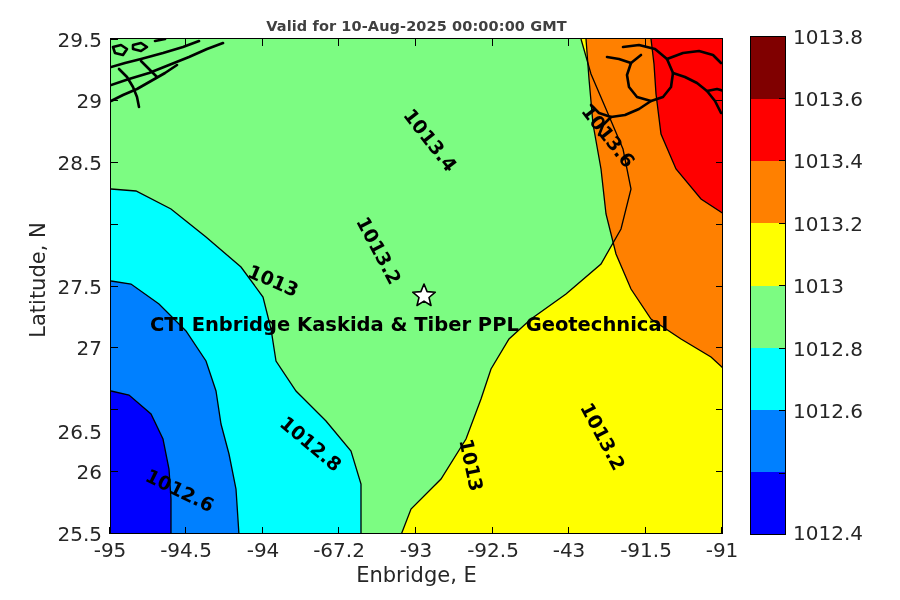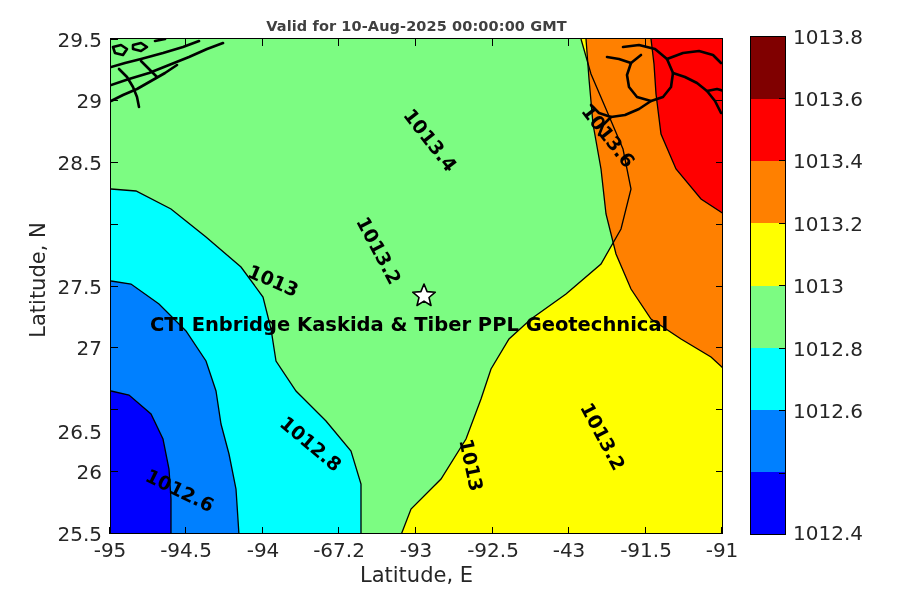--- a/index.html
+++ b/index.html
@@ -191,21 +191,21 @@
 
   <div class="ytick-label" style="left:6px;top:534px;width:96px;">25.5</div>
   <div class="ytick-label" style="left:6px;top:472px;width:96px;">26</div>
   <div class="ytick-label" style="left:6px;top:410px;width:96px;margin-top:22px;">26.5</div>
   <div class="ytick-label" style="left:6px;top:348px;width:96px;">27</div>
   <div class="ytick-label" style="left:6px;top:287px;width:96px;">27.5</div>
   <div class="ytick-label" style="left:6px;top:163px;width:96px;text-align:right;">28.5</div>
   <div class="ytick-label" style="left:6px;top:101px;width:96px;">29</div>
   <div class="ytick-label" style="left:6px;top:40px;width:96px;">29.5</div>
 
-  <div class="axis-title-x">Latitude, E</div>
+  <div class="axis-title-x">Enbridge, E</div>
   <div class="axis-title-y">Latitude, N</div>
 
   <div class="clabel" style="left:408px;top:100px;transform:rotate(52deg);">1013.4</div>
   <div class="clabel" style="left:586px;top:96px;transform:rotate(52deg);">1013.6</div>
   <div class="clabel" style="left:362px;top:207px;transform:rotate(62deg);">1013.2</div>
   <div class="clabel" style="left:249px;top:259px;transform:rotate(23deg);">1013</div>
   <div class="clabel" style="left:586px;top:393px;transform:rotate(62deg);">1013.2</div>
   <div class="clabel" style="left:466px;top:428px;transform:rotate(78deg);">1013</div>
   <div class="clabel" style="left:283px;top:409px;transform:rotate(40deg);">1012.8</div>
   <div class="clabel" style="left:147px;top:463px;transform:rotate(26deg);">1012.6</div>

